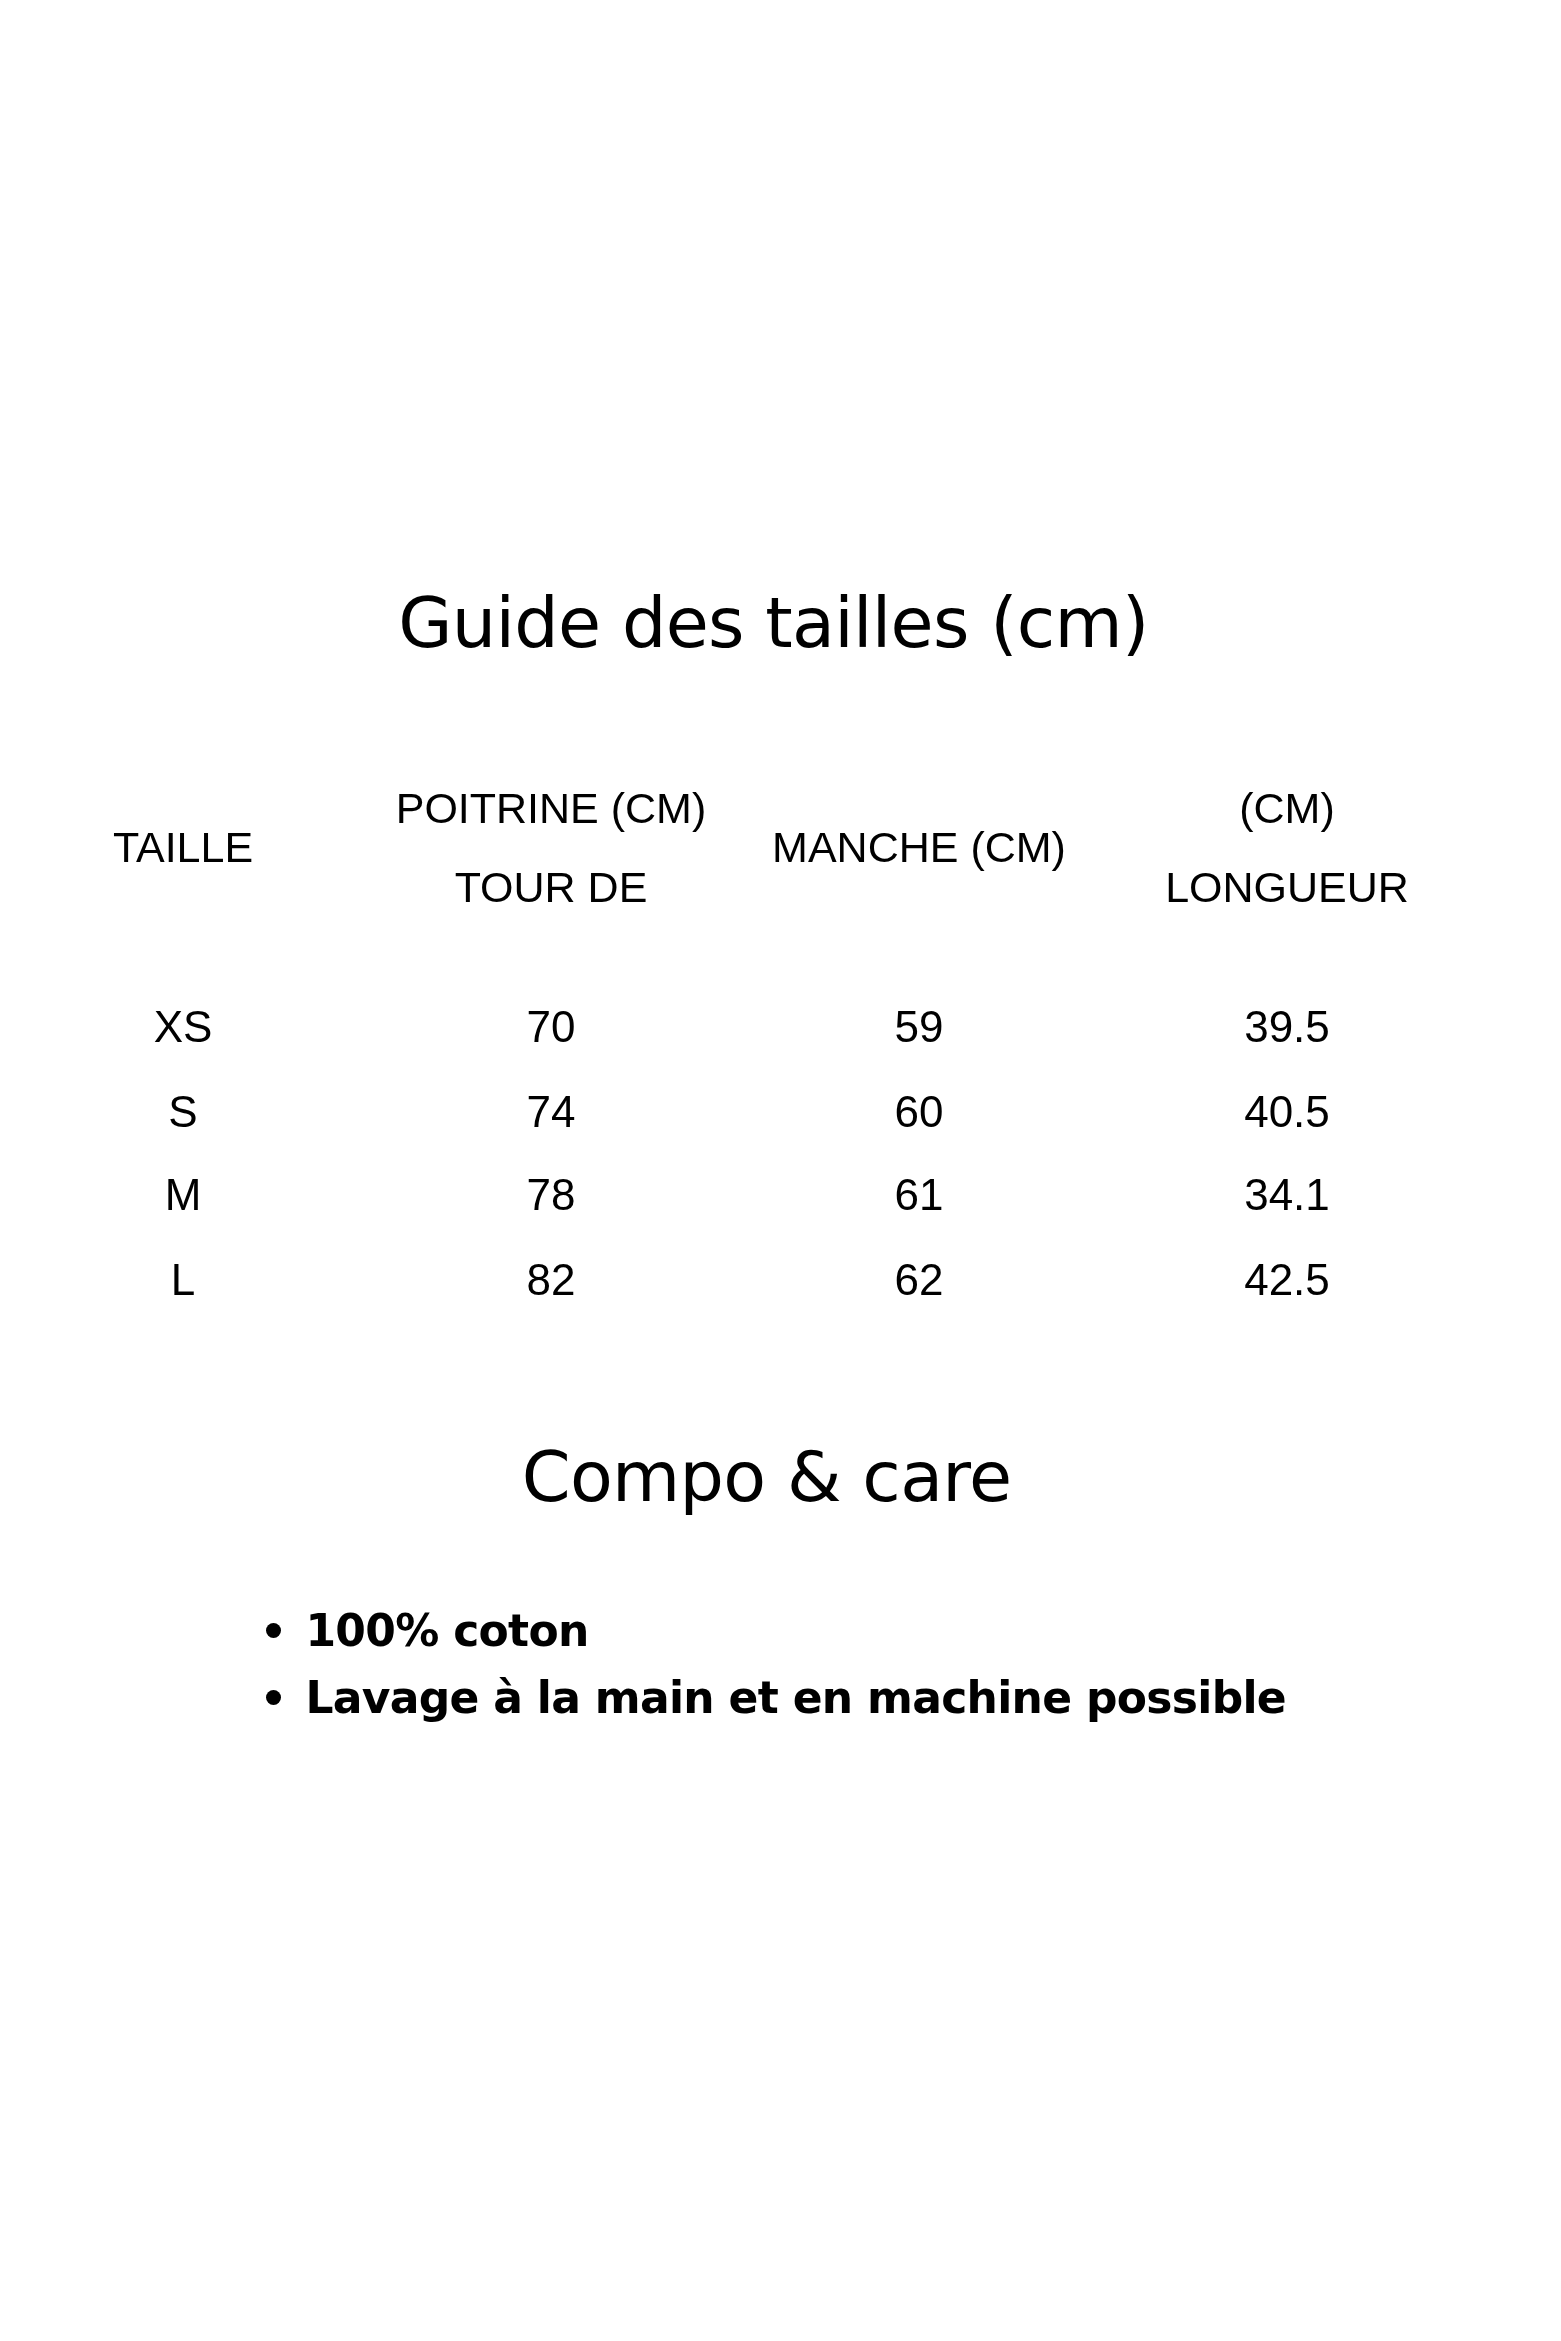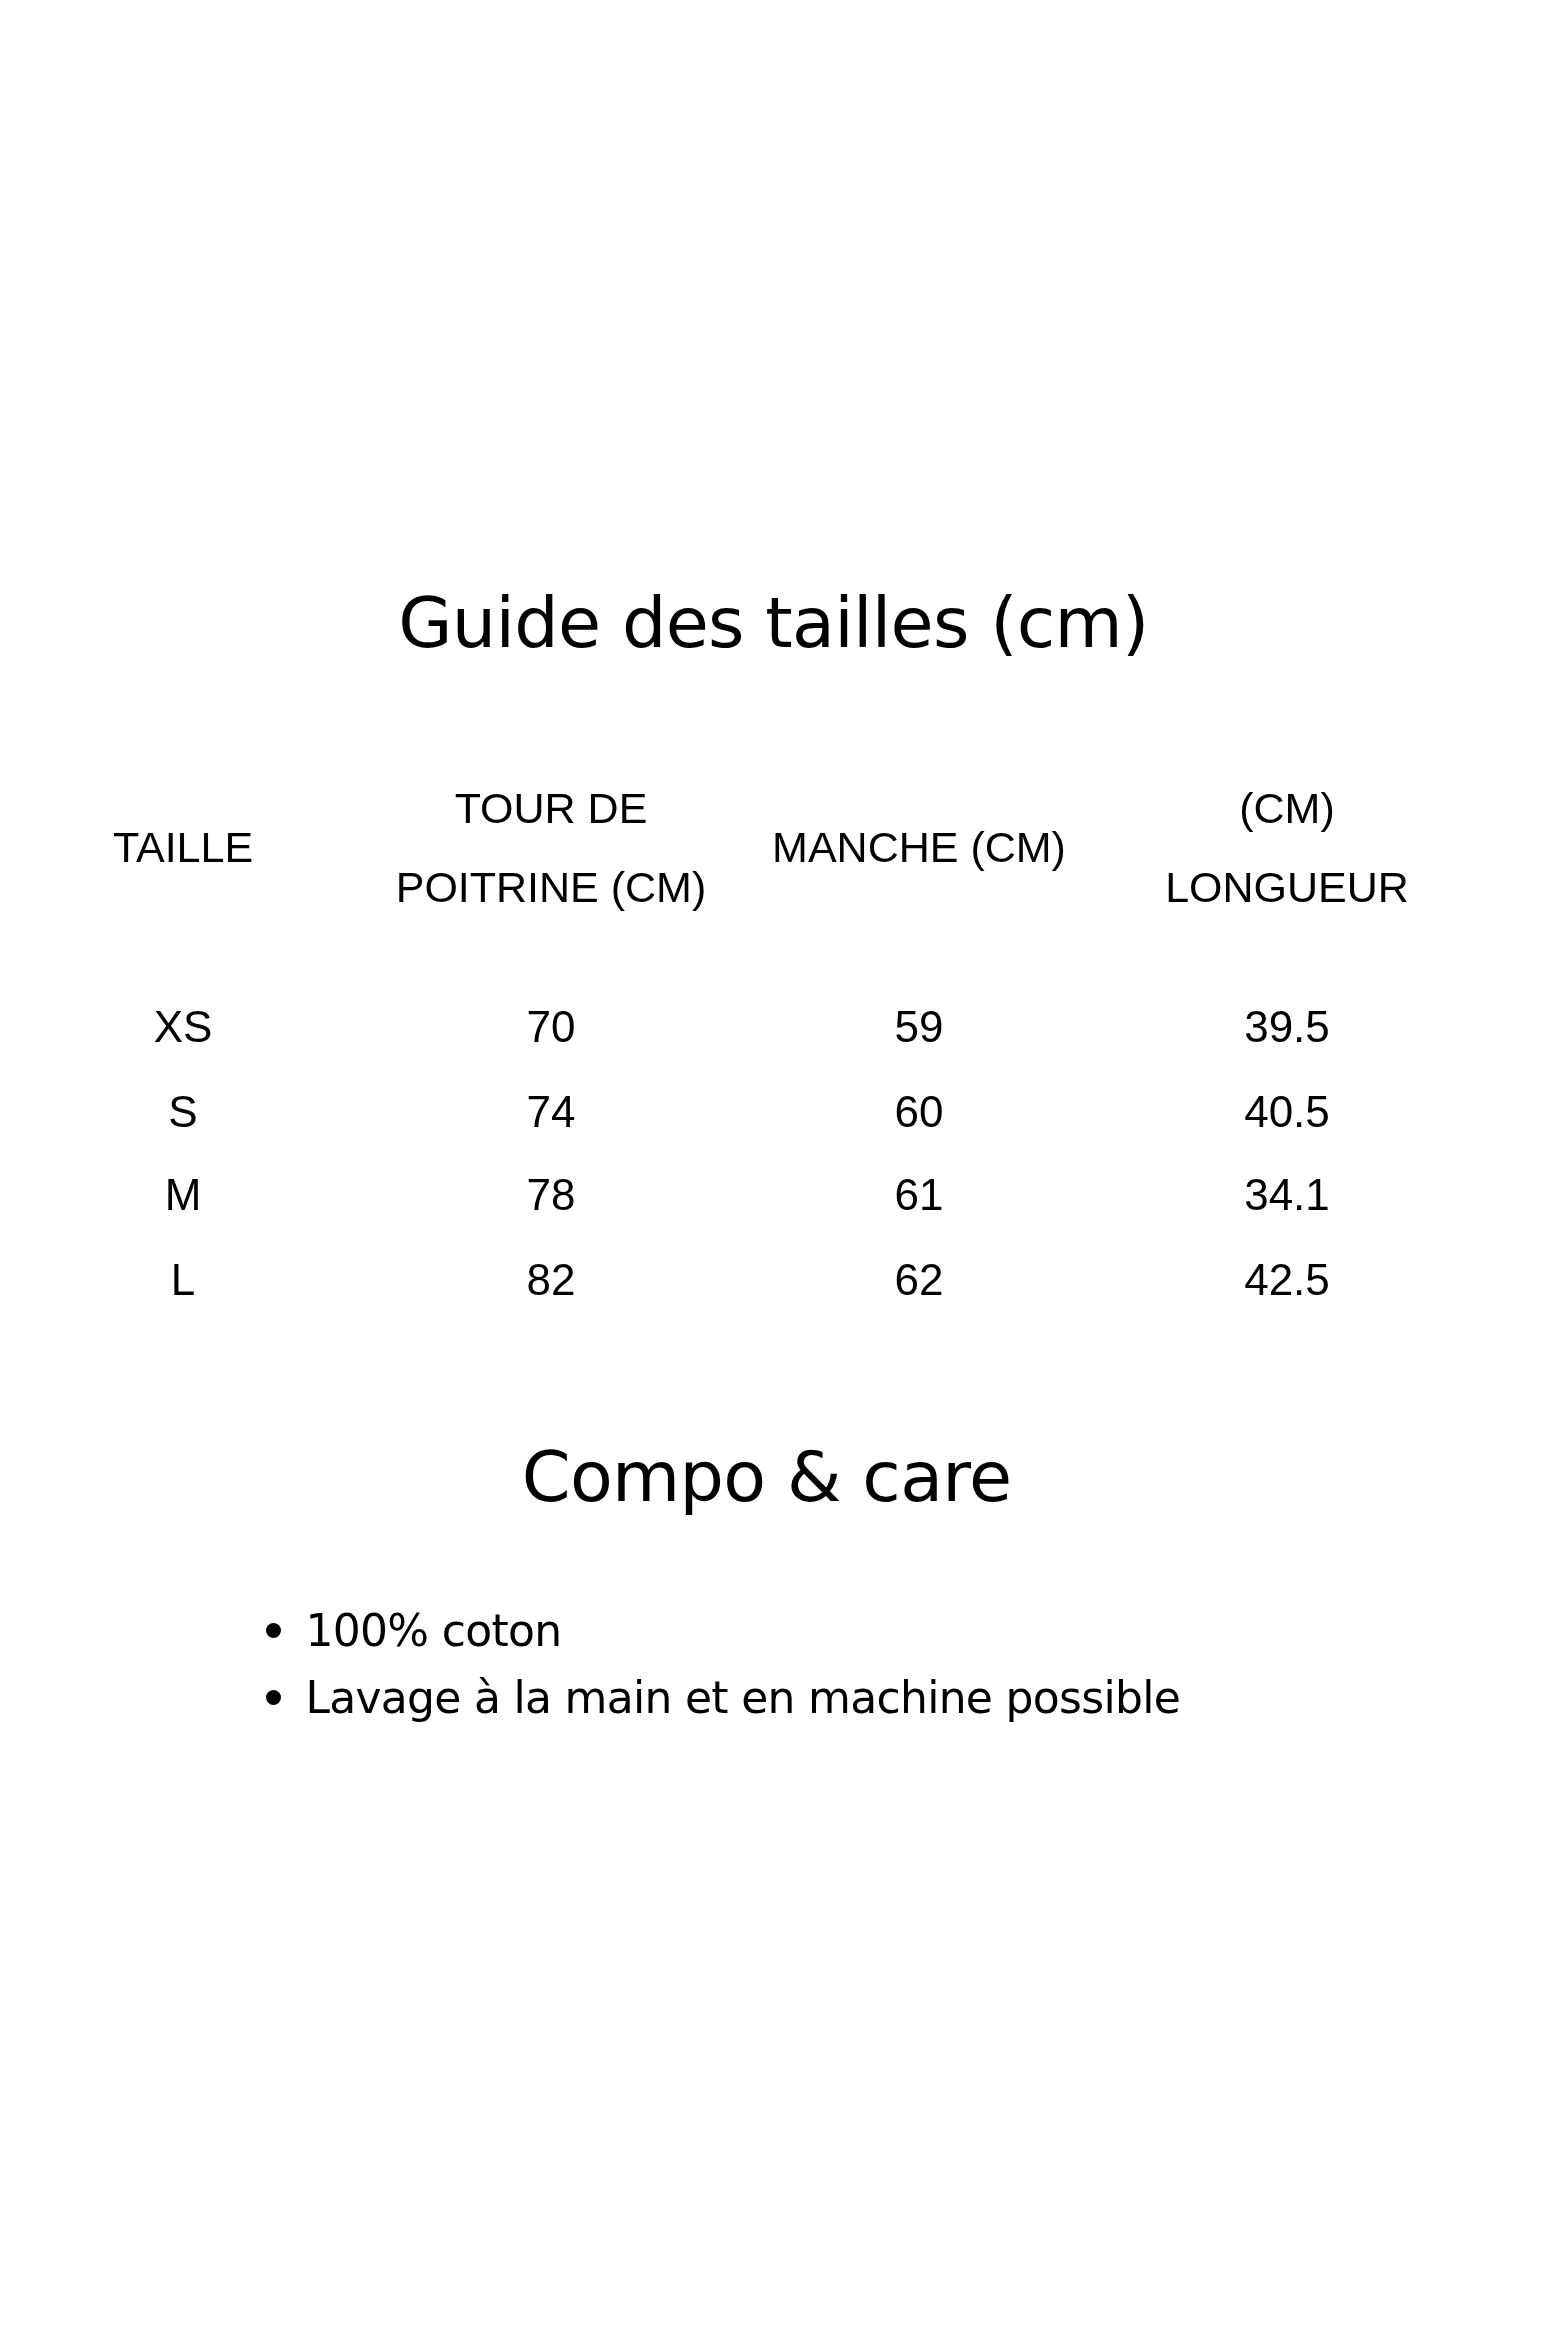--- a/index.html
+++ b/index.html
@@ -58,20 +58,21 @@
       line-height: 1;
       white-space: nowrap;
     }
     .care-list {
       position: absolute;
       top: 1597px;
       left: 263px;
       margin: 0;
       padding: 0;
       list-style: none;
+      font-weight: bold;
     }
     .care-item {
       display: flex;
       align-items: center;
       height: 67px;
       font-family: "DejaVu Sans", sans-serif;
       font-size: 44px;
       letter-spacing: -0.7px;
     }
     .bullet {
@@ -89,22 +90,22 @@
 
 <h1 id="size-title" class="title">Guide des tailles (cm)</h1>
 
 <div class="size-table">
 
   <div class="hdr" style="left:183px;">
     <span>TAILLE</span>
   </div>
   <div class="hdr" style="left:551px;">
     <div>
+      <div>POITRINE (CM)</div>
       <div>TOUR DE</div>
-      <div>POITRINE (CM)</div>
     </div>
   </div>
   <div class="hdr" style="left:919px;">
     <span>MANCHE (CM)</span>
   </div>
   <div class="hdr" style="left:1287px;">
     <div>
       <div>(CM)</div>
       <div>LONGUEUR</div>
     </div>

